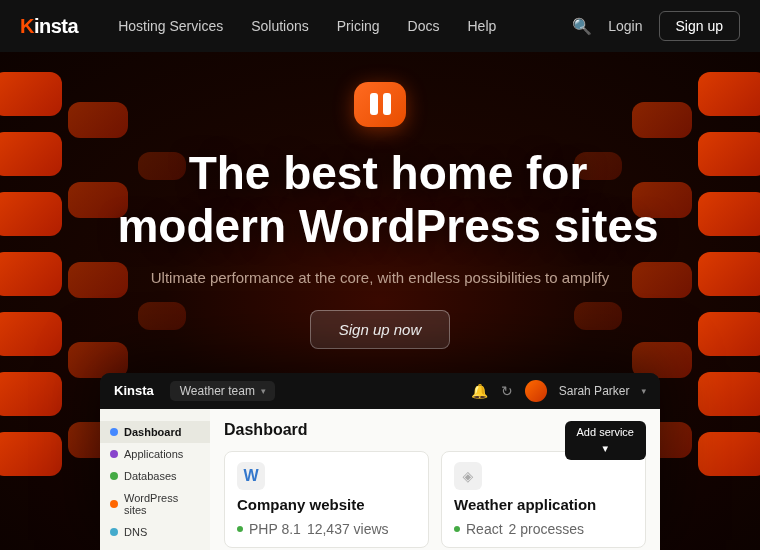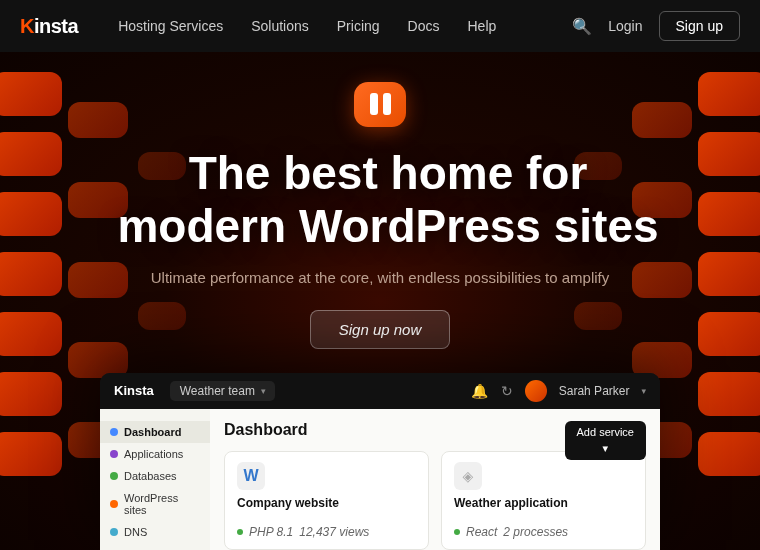--- a/index.html
+++ b/index.html
@@ -176,22 +176,22 @@
       background: #fff; border: 1px solid #e5e5e0; border-radius: 8px;
       padding: 10px 12px; flex: 1;
     }
     .card-icon-wrap {
       width: 28px; height: 28px; border-radius: 6px;
       background: #f0f0f0; display: flex; align-items: center; justify-content: center;
       margin-bottom: 6px;
     }
     .card-icon-w { color: #3377cc; font-size: 16px; font-weight: 700; }
     .card-icon-s { color: #aaa; font-size: 14px; }
-    .card-title { font-size: 12px; font-weight: 600; color: #111; margin-bottom: 15px; }
-    .card-meta { display: flex; align-items: center; gap: 6px; font-size: 12px; color: #666; font-style: italic; }
+    .card-title { font-size: 15px; font-weight: 600; color: #111; margin-bottom: 8px; }
+    .card-meta { display: flex; align-items: center; gap: 6px; font-size: 14px; color: #666; }
     .card-dot-green { width: 6px; height: 6px; border-radius: 50%; background: #44aa44; }
 
     .dash-analytics {
       background: #fff; border: 1px solid #e5e5e0; border-radius: 8px;
       padding: 10px 12px; margin-top: 12px; font-size: 12px; font-weight: 600; color: #111;
       display: flex; align-items: center; gap: 8px;
     }
 
     
     .btn-add-service {

